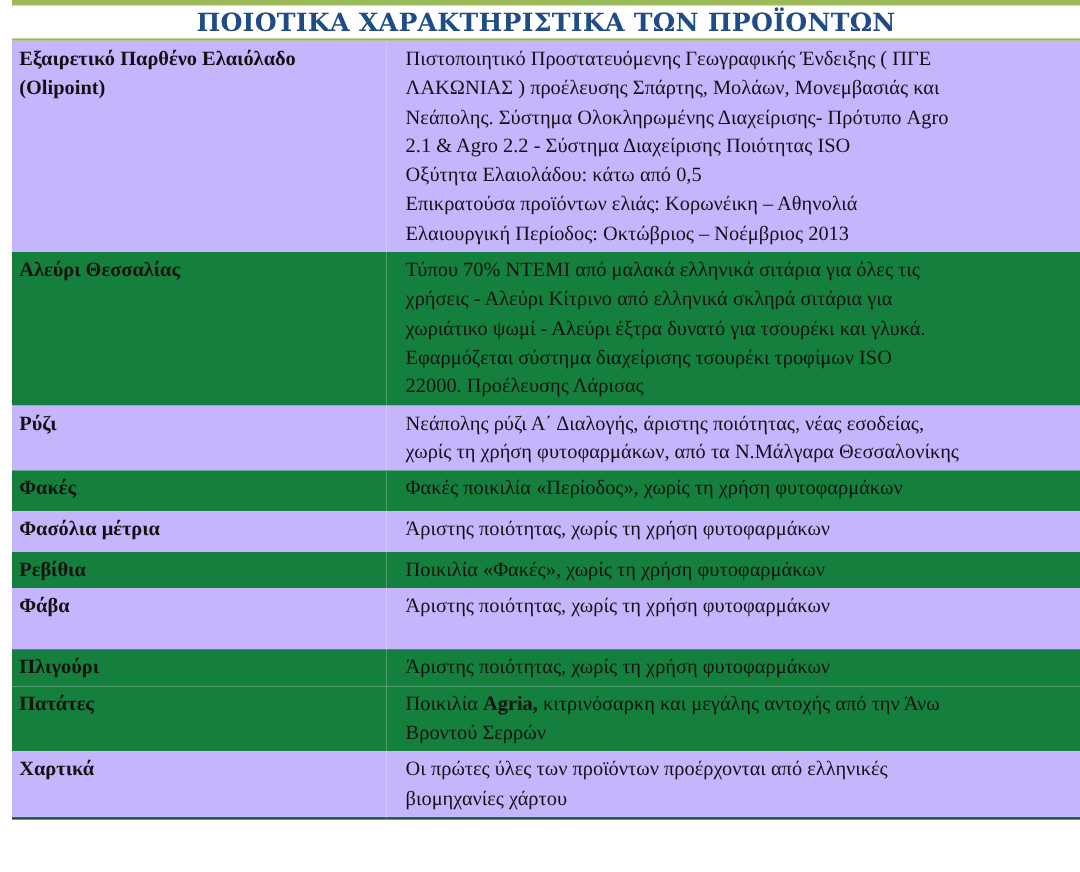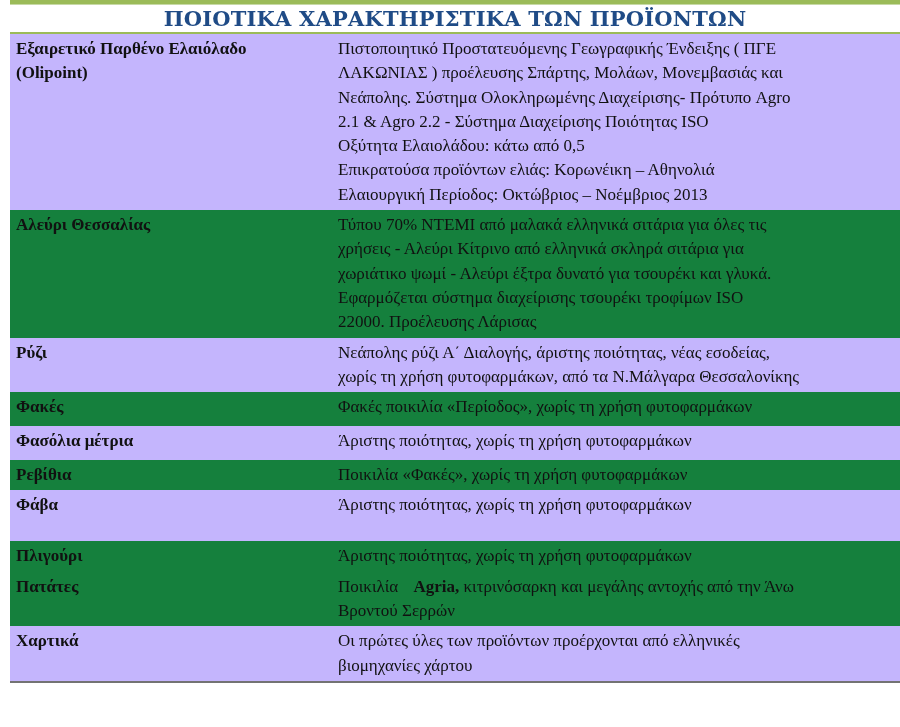--- a/index.html
+++ b/index.html
@@ -11,22 +11,22 @@
     font-family: "DejaVu Serif", serif; font-weight: bold; font-size: 21px;
     color: #1f4b86; letter-spacing: 0.2px;
     border-bottom: 2px solid #9bbb59;
   }
   table { border-collapse: collapse; width: 890px; font-family: "Liberation Serif", serif; font-size: 17px; color: #111; }
   td { vertical-align: top; padding: 3px 6px 3px 6px; line-height: 24.3px; }
   td.name { width: 300px; font-weight: bold; }
   td.desc { padding-left: 16px; }
   tr.green td { background: #c4b5fd; }
   tr.white td { background: #15803d; }
-  tr.last td { border-bottom: 2px solid #737373; }
-  .b { font-weight: bold; margin-left: 11px; }
+  tr.last td { border-bottom: 2px solid #14532d; }
+  .b { font-weight: bold; }
 </style>
 </head>
 <body>
 
 <div class="page">
   <div class="top-rule"></div>
   <div class="title">ΠΟΙΟΤΙΚΑ ΧΑΡΑΚΤΗΡΙΣΤΙΚΑ ΤΩΝ ΠΡΟΪΟΝΤΩΝ</div>
 
   <table>
     <tbody>

